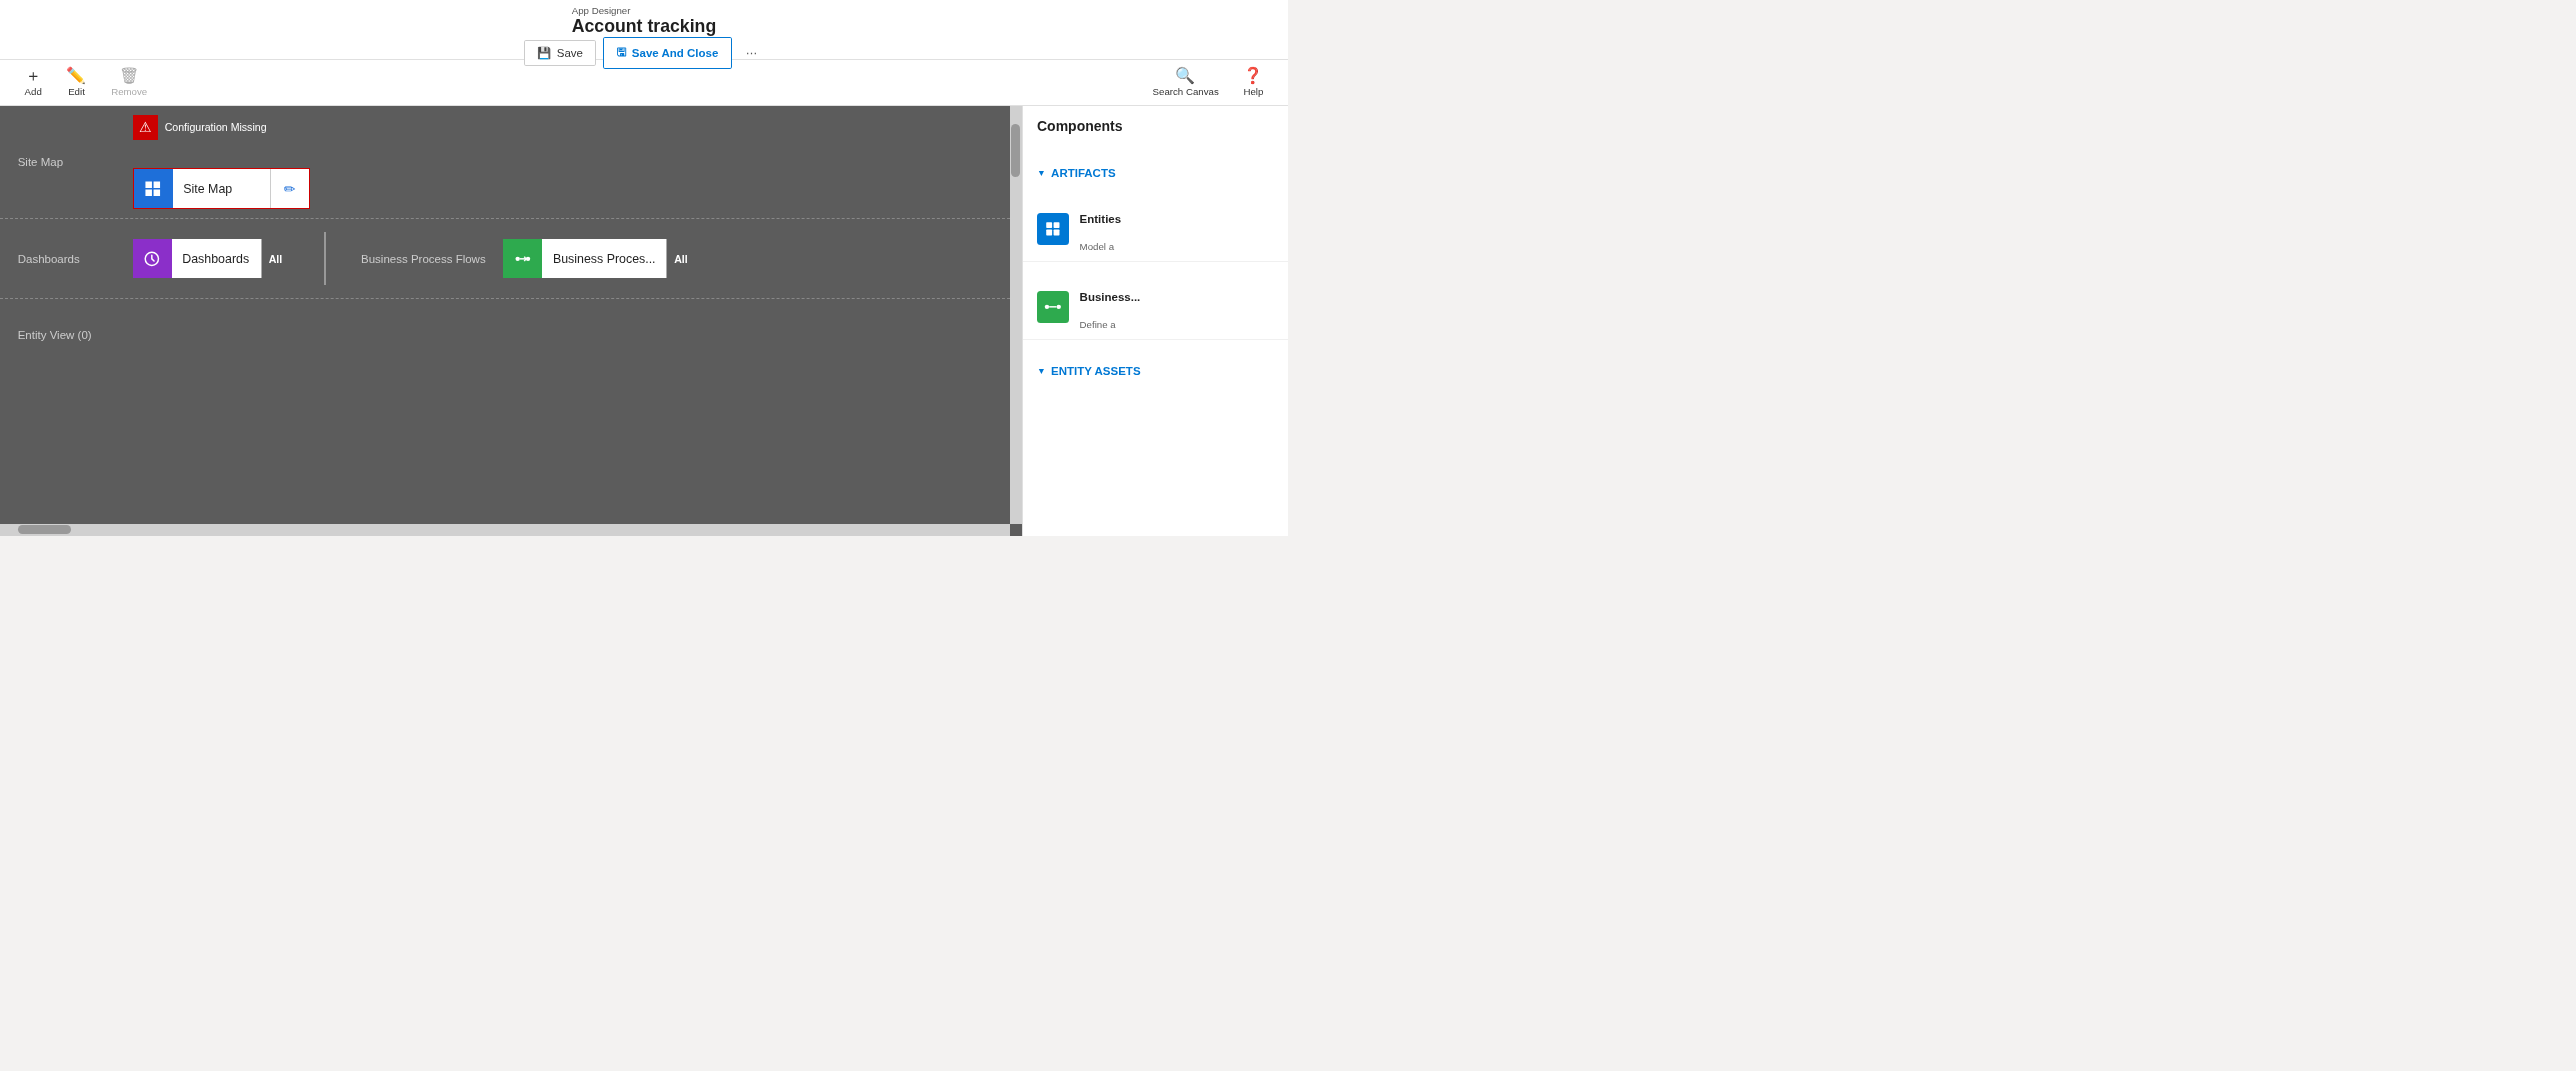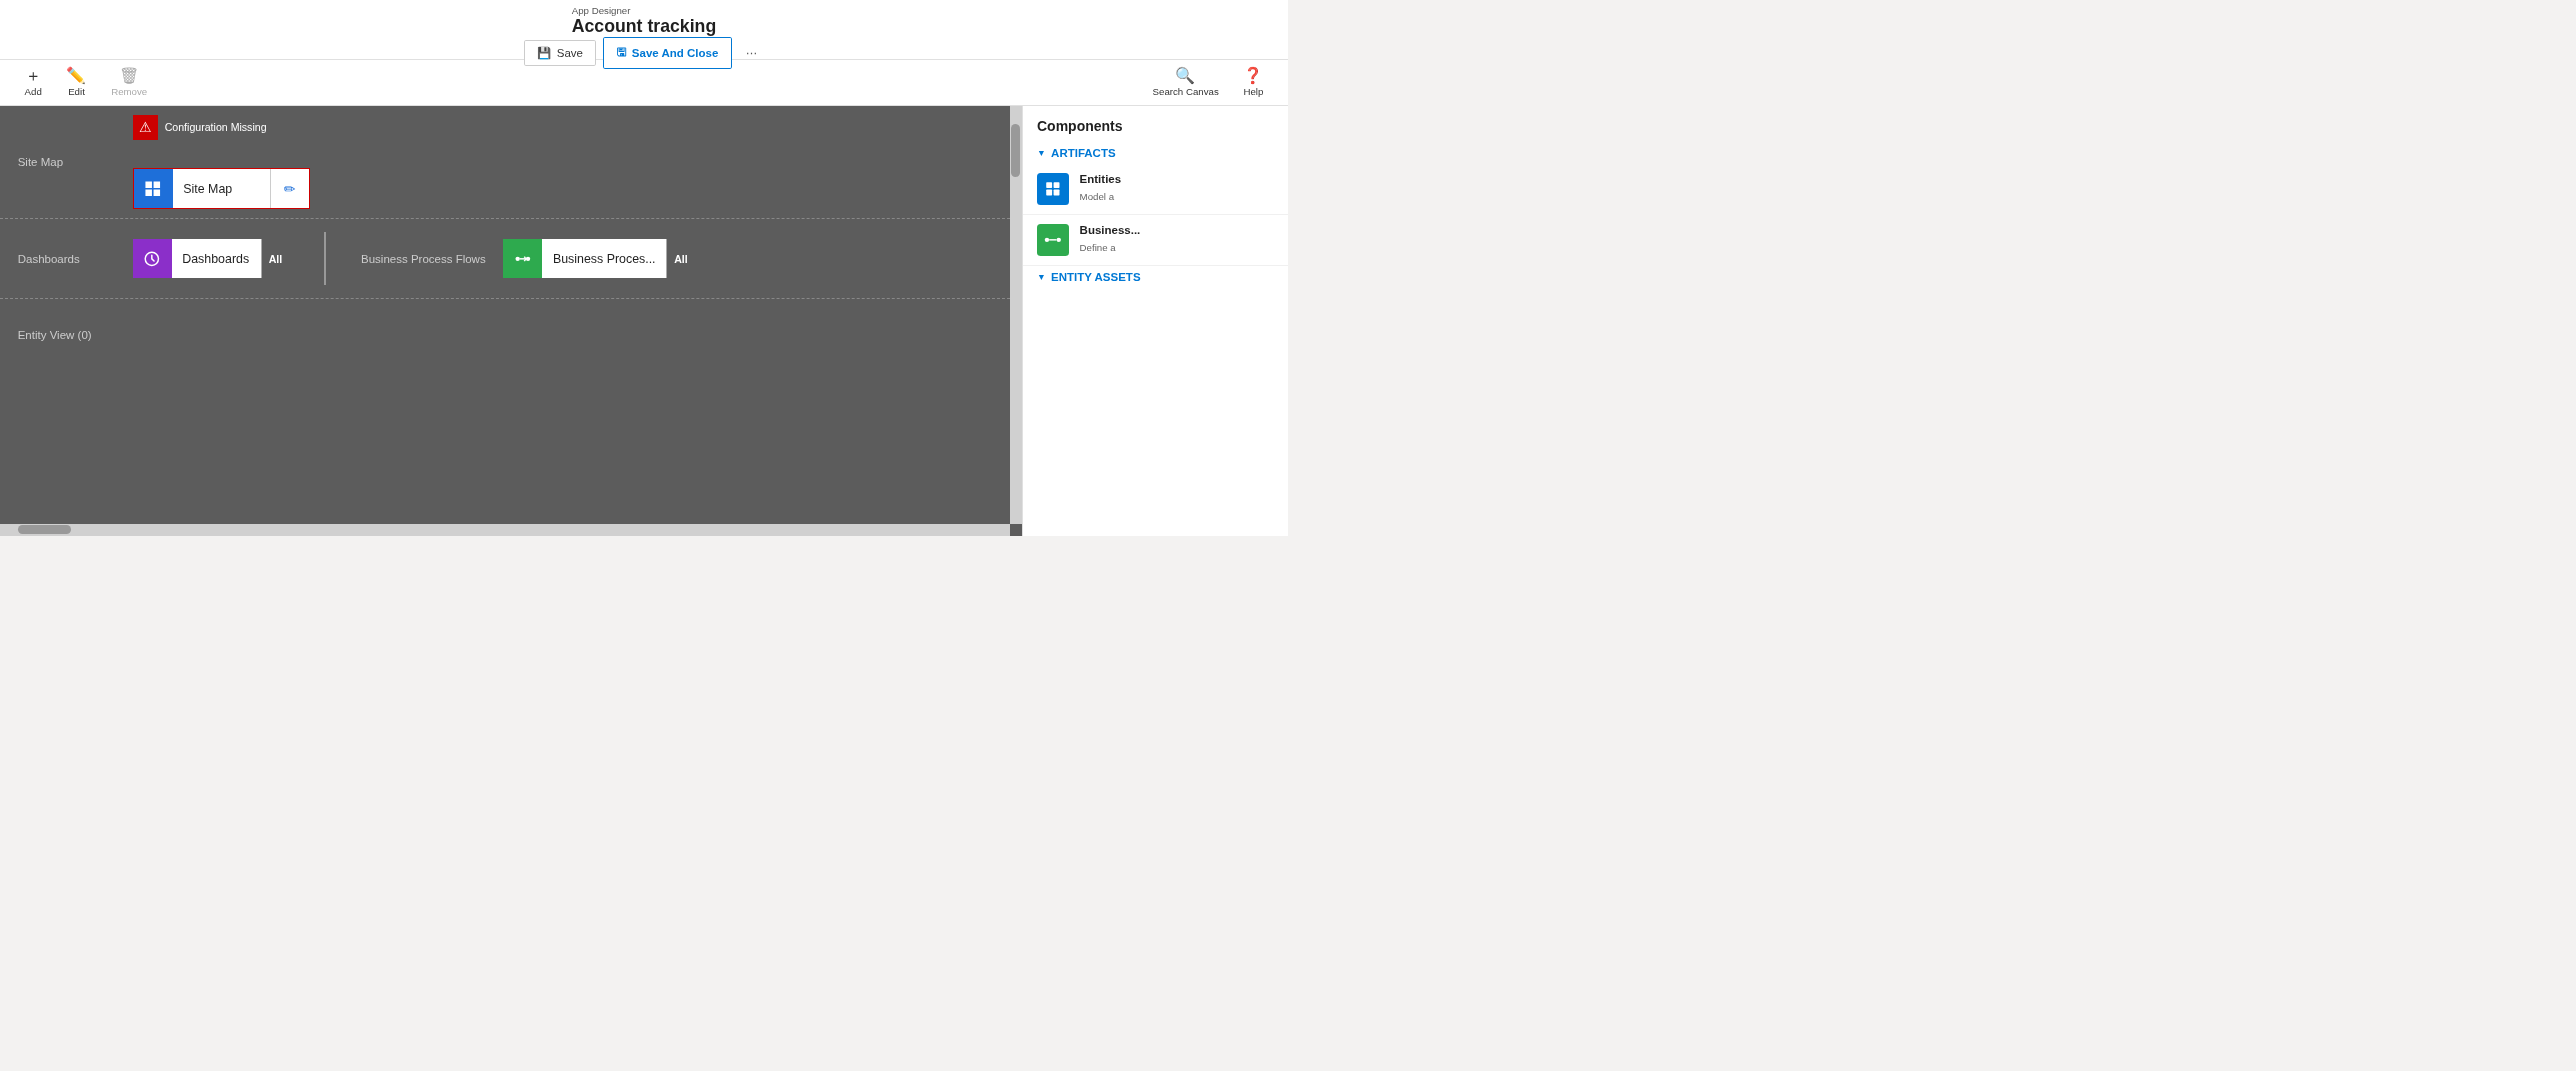--- a/index.html
+++ b/index.html
@@ -328,20 +328,21 @@
 
     
     .sidebar {
       width: 266px;
       background: #fff;
       border-left: 0.9px solid #e0e0e0;
       display: flex;
       flex-direction: column;
       overflow-y: auto;
       flex-shrink: 0;
+      gap: 20px;
     }
     .sidebar-title {
       font-size: 14px;
       font-weight: 600;
       padding: 12.4px 14px 7px 14px;
       color: #1f1f1f;
     }
     .sidebar-section-header {
       display: flex;
       align-items: center;
@@ -382,21 +383,21 @@
 
     .sidebar-item-text {}
     .sidebar-item-name {
       font-size: 11.5px;
       font-weight: 600;
       color: #1f1f1f;
     }
     .sidebar-item-desc {
       font-size: 9.7px;
       color: #666;
-      margin-top: 6px;
+      margin-top: 16px;
     }
     .dashed-border-bottom {
       border-bottom: 1.8px dashed #888;
     }
   </style>
 </head>
 <body>
 
 <div class="header">
   <div class="header-left">

